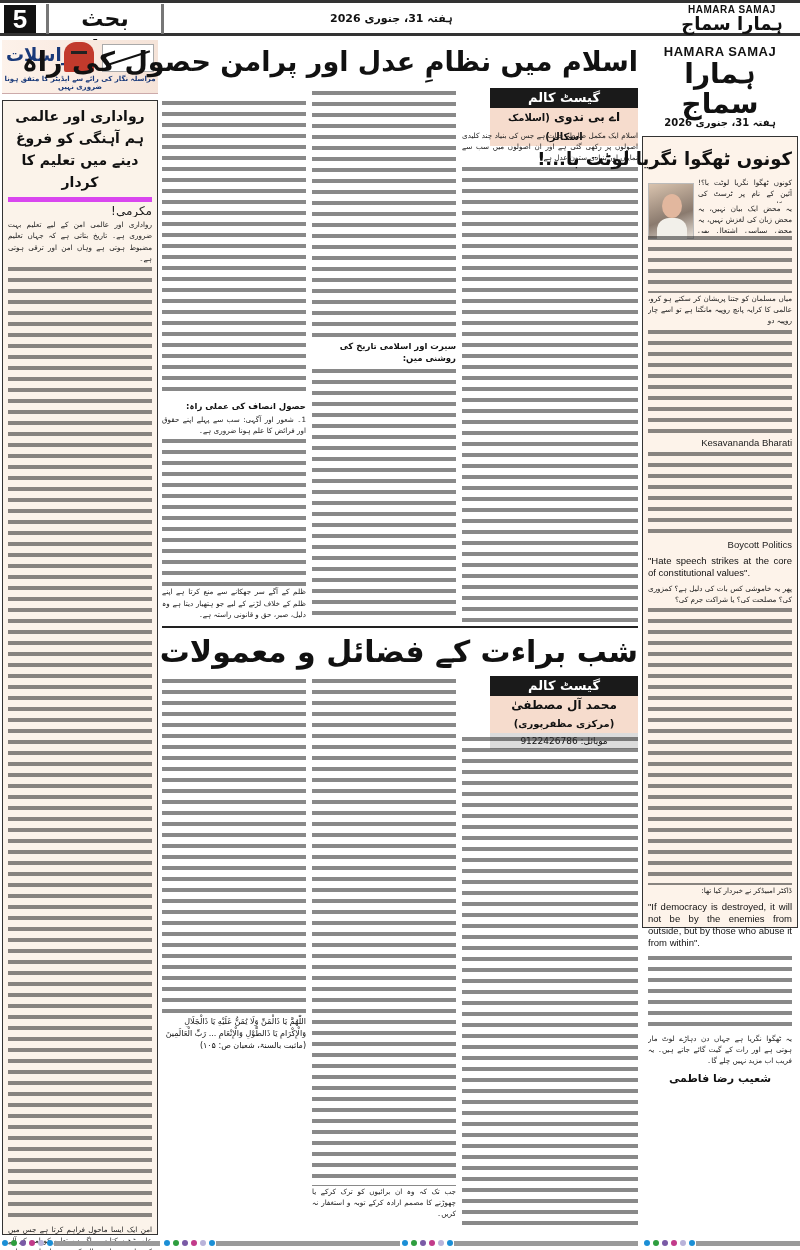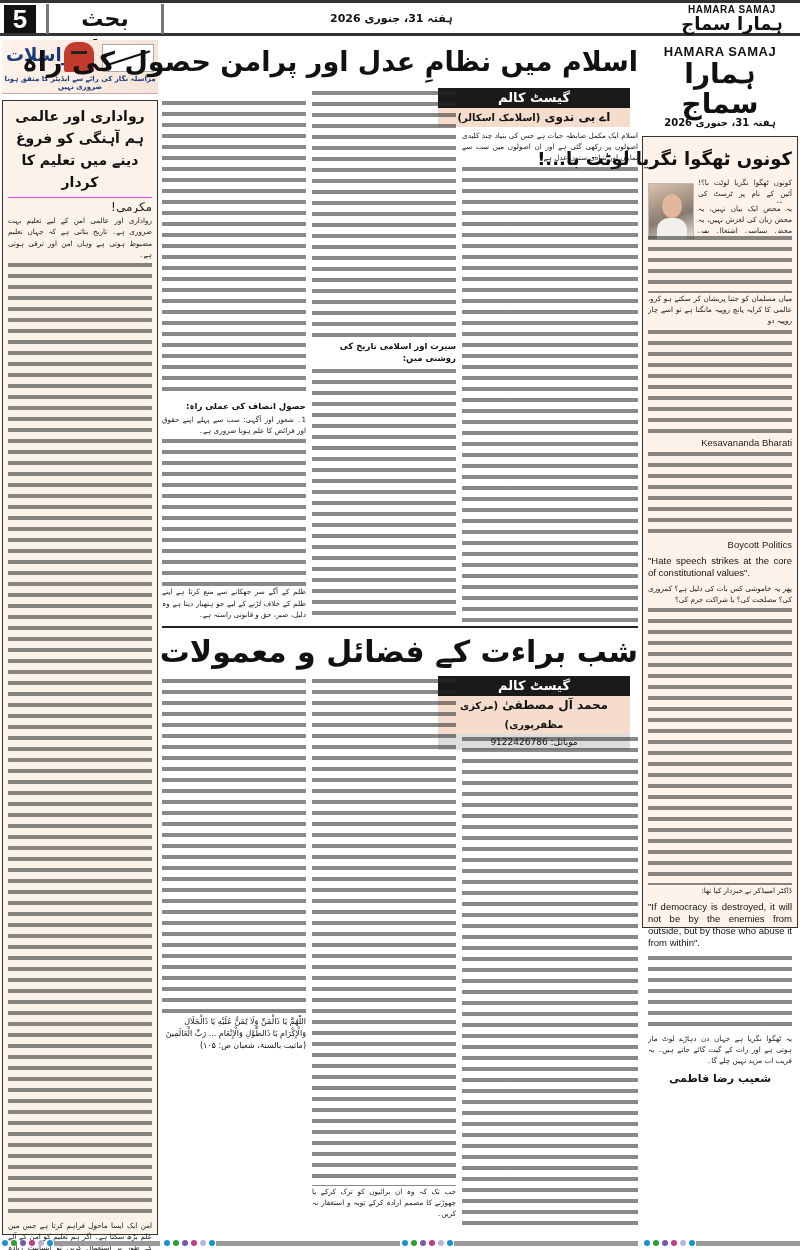--- a/index.html
+++ b/index.html
@@ -27,28 +27,28 @@
 
   
   .letters-banner { position: relative; height: 54px; background: linear-gradient(90deg,#fdf2ea,#f5e3d8); border-bottom: 1px solid #caa; }
   .letters-banner .title { position: absolute; left: 4px; top: 4px; font: bold 18px "DejaVu Sans", sans-serif; color: #1a3a7a; direction: rtl; }
   .mailbox { position: absolute; left: 62px; top: 2px; width: 30px; height: 30px; background: #c23a2c; border-radius: 12px 12px 2px 2px; }
   .mailbox::after { content:""; position:absolute; left:7px; top:9px; width:16px; height:3px; background:#222; }
   .envelope { position: absolute; left: 100px; top: 4px; width: 52px; height: 28px; background:#fff; border: 1px solid #aaa; }
   .envelope::after { content:""; position:absolute; left:4px; top:12px; width:44px; height:2px; background:#111; transform: rotate(-18deg); }
   .letters-tag { position: absolute; left: 0; right: 0; bottom: 2px; font: bold 7px "DejaVu Sans", sans-serif; color:#1a3a7a; text-align:center; direction: rtl; }
   .letter-box { position: absolute; top: 60px; left: 0; width: 156px; height: 1135px; background: #fbf3ea; border: 1px solid #333; padding: 4px 5px; }
-  .letter-title { direction: rtl; text-align: center; font: bold 14px "DejaVu Sans", sans-serif; line-height: 22px; border-bottom: 1px solid #d946ef; padding-bottom: 4px; margin-bottom: 4px; }
+  .letter-title { direction: rtl; text-align: center; font: bold 14px "DejaVu Sans", sans-serif; line-height: 22px; border-bottom: 5px solid #d946ef; padding-bottom: 4px; margin-bottom: 4px; }
   .letter-greet { direction: rtl; font-size: 12px; margin-bottom: 2px; }
   .letter-body { height: 1010px; }
 
   
   .headline { direction: rtl; text-align: left; font: bold 27px "DejaVu Sans", sans-serif; line-height: 44px; height: 44px; white-space: nowrap; }
   .article { position: relative; }
-  .byline-box { position: absolute; right: 8px; width: 192px; }
+  .byline-box { position: absolute; right: 0; width: 148px; }
   .guest-bar { background: #1a1a1a; color: #fff; text-align: center; font: bold 13px "DejaVu Sans", sans-serif; line-height: 20px; direction: rtl; }
   .author-bar { background: #f6dccd; text-align: center; font: bold 12px "DejaVu Sans", sans-serif; line-height: 18px; direction: rtl; }
   .author-bar small { font-weight: bold; font-size: 10px; }
   .mobile-bar { background: #dcdcdc; text-align: center; font-size: 9px; line-height: 16px; direction: rtl; }
   .subhead { direction: rtl; font: bold 8.5px "DejaVu Sans", sans-serif; line-height: 12px; margin: 2px 0; }
   .col-text { position: absolute; }
   .divider { position: absolute; left: 0; width: 476px; height: 2px; background: #222; }
 
   
   .logo-block { height: 76px; text-align: center; padding-top: 4px; }

